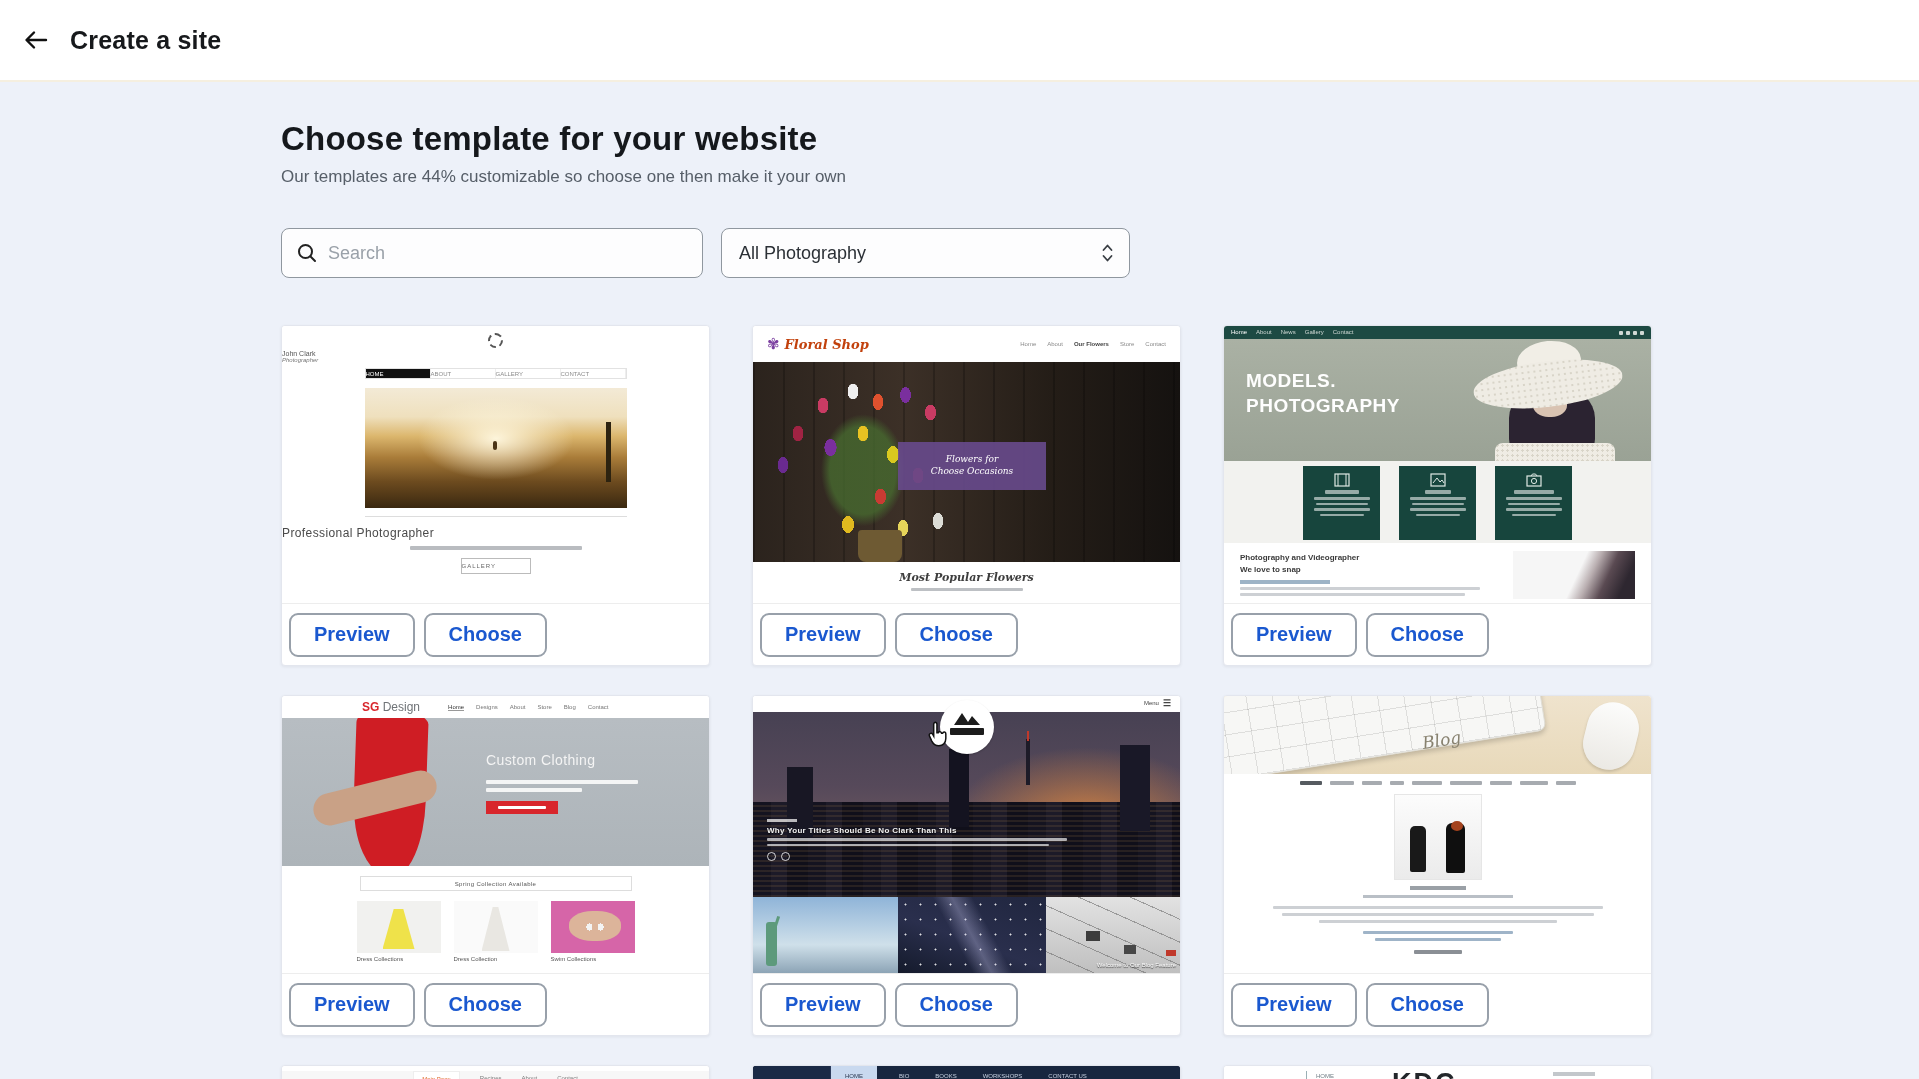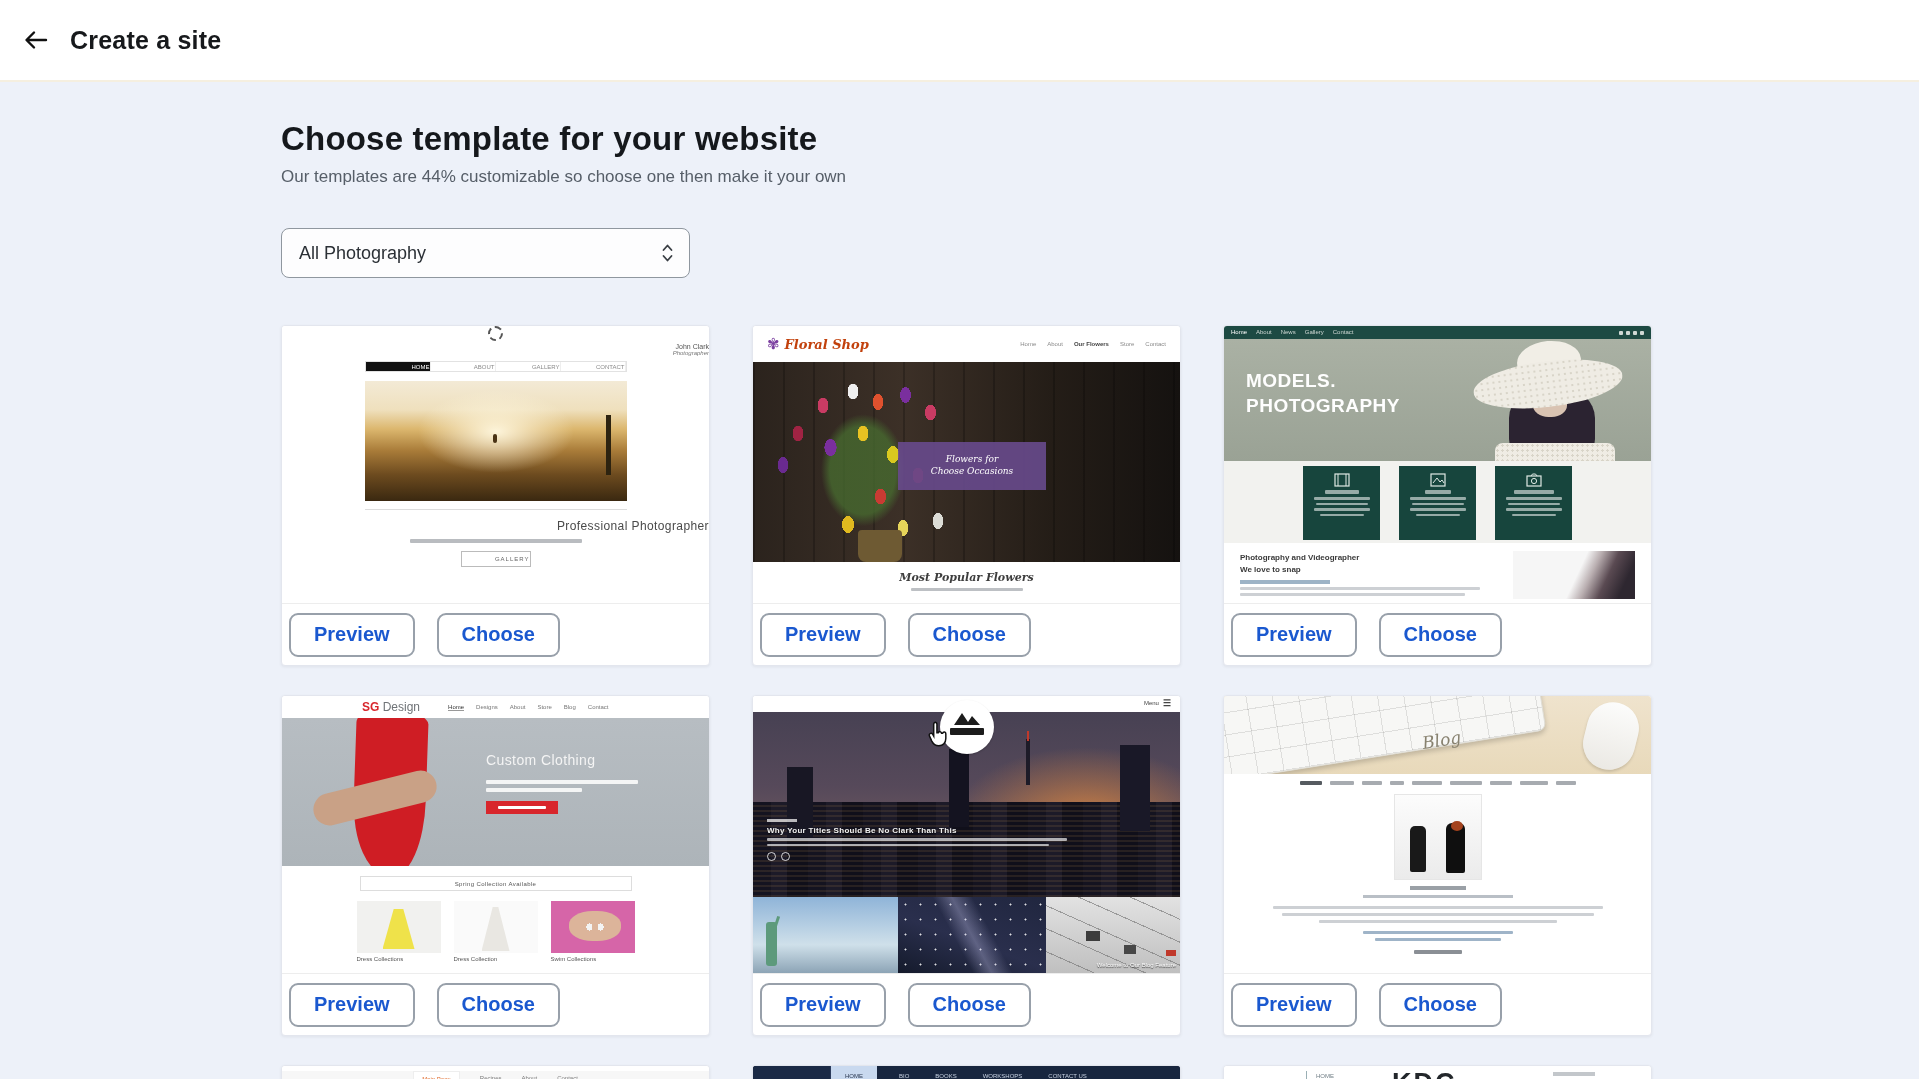--- a/index.html
+++ b/index.html
@@ -25,27 +25,27 @@
   .searchbox input::placeholder { color:#9aa1a9; }
   .selectbox { width:409px; height:50px; background:#fdfdfe; border:1px solid #8f979f; border-radius:8px;
                display:flex; align-items:center; justify-content:space-between; padding:0 15px 0 17px;
                font-size:18px; color:#2b3036; cursor:pointer; }
 
   
   .grid { margin-top:47px; display:grid; grid-template-columns:repeat(3,429px); gap:29px 42px; }
   .card { width:429px; height:341px; background:#fff; border:1px solid #e3e6ee; border-radius:4px;
           box-shadow:0 1px 3px rgba(60,64,67,.08); display:flex; flex-direction:column; overflow:hidden; }
   .pv   { height:278px; position:relative; overflow:hidden; border-bottom:1px solid #ededed; background:#fff; }
-  .foot { flex:1; display:flex; align-items:center; padding:0 7px; gap:22px; }
+  .foot { flex:1; display:flex; align-items:center; padding:0 7px; gap:9px; }
   .btn  { height:44px; padding:0 23px; background:#fff; border:2px solid #98a0aa; border-radius:9px;
           font-family:"Liberation Sans",sans-serif; font-size:20px; font-weight:bold; color:#1a58cf; cursor:pointer; }
   .sk   { background:#c7cacf; border-radius:1px; }
 
   
-  .s1 { text-align:right; }
+  .s1 { text-align:left; padding-top:7px; }
   .s1-logo { width:15px; height:15px; border:2px dashed #555; border-radius:50%; margin:0 auto; }
   .s1-name { font-size:7px; color:#555; margin-top:2px; }
   .s1-role { font-size:6px; color:#777; font-style:italic; }
   .s1-nav { width:262px; margin:5px auto 0; display:flex; border:1px solid #e2e2e2; height:11px; }
   .s1-nav span { flex:1; font-size:6px; color:#8b8b8b; line-height:11px; border-right:1px solid #eee; }
   .s1-nav span:first-child { background:#111; color:#fff; }
   .s1-hero { width:262px; height:120px; margin:9px auto 0;
     background:
       radial-gradient(ellipse at 50% 42%, rgba(255,248,225,.95) 0%, rgba(255,240,205,0) 42%),
       linear-gradient(180deg,#f3ead6 0%,#efe0bd 24%,#dcb76e 40%,#a97c39 58%,#6d4b1f 78%,#3a2810 100%);
@@ -251,20 +251,29 @@
     </span>
   </button>
   <h2>Create a site</h2>
 </div>
 
 <div class="main">
   <h1>Choose template for your website</h1>
   <div class="subtitle">Our templates are 44% customizable so choose one then make it your own</div>
 
   <div class="filters">
+    <div class="searchbox">
+      <span>
+        <svg width="22" height="22" viewBox="0 0 22 22" fill="none">
+          <circle cx="9.5" cy="9.5" r="6.5" stroke="#222" stroke-width="2"></circle>
+          <path d="M14.5 14.5 L19 19" stroke="#222" stroke-width="2" stroke-linecap="round"></path>
+        </svg>
+      </span>
+      <input type="text" placeholder="Search" style="">
+    </div>
     <div class="selectbox">
       <span>All Photography</span>
       <span>
         <svg width="13" height="22" viewBox="0 0 13 22" fill="none">
           <path d="M2.5 8 L6.5 3.5 L10.5 8" stroke="#3a3f45" stroke-width="1.8" stroke-linecap="round" stroke-linejoin="round"></path>
           <path d="M2.5 14 L6.5 18.5 L10.5 14" stroke="#3a3f45" stroke-width="1.8" stroke-linecap="round" stroke-linejoin="round"></path>
         </svg>
       </span>
     </div>
   </div>

